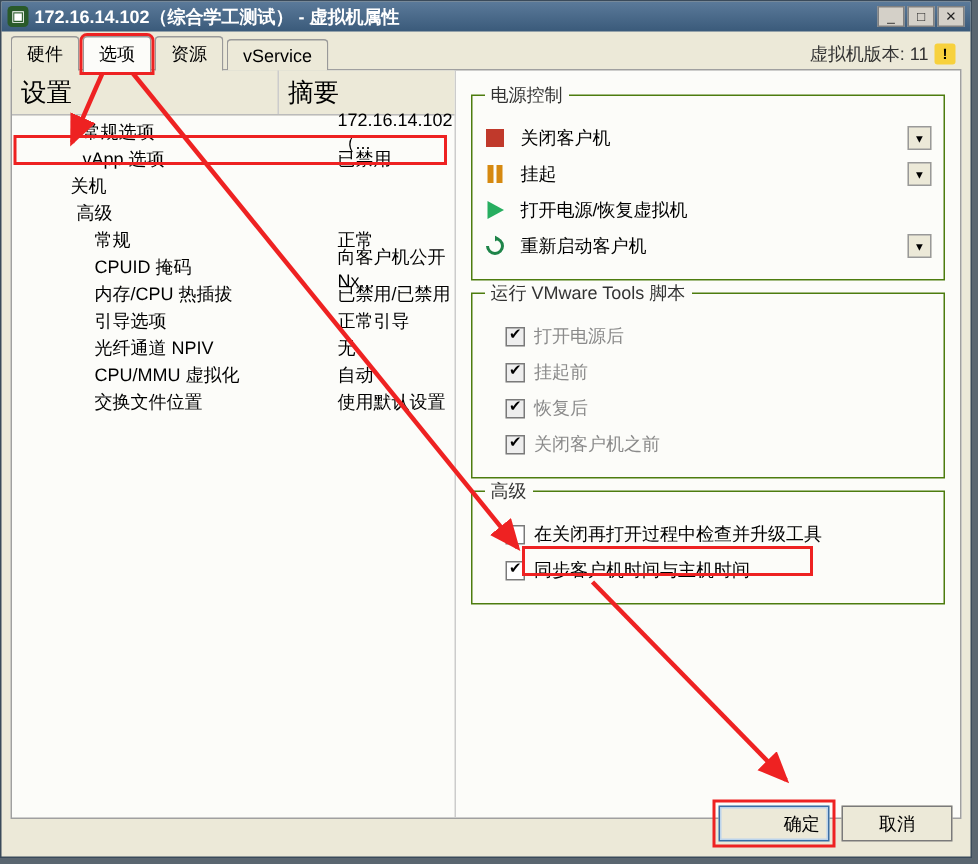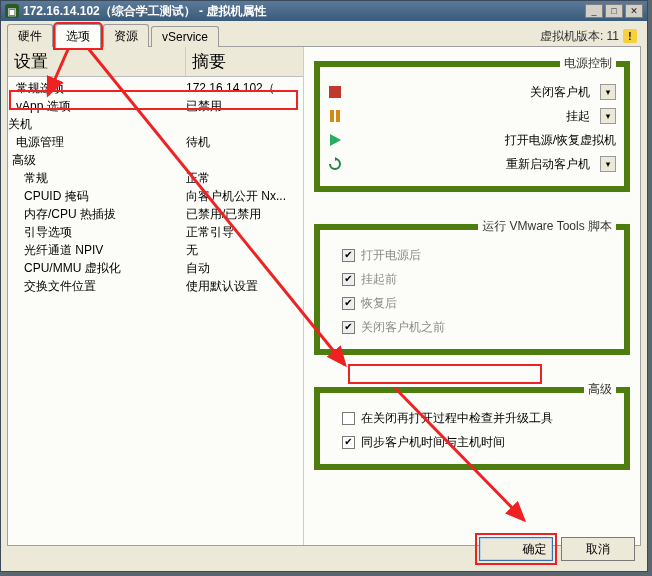--- a/index.html
+++ b/index.html
@@ -18,29 +18,29 @@
   .tab.hl { outline: 2px solid #e22; }
   .ver-area { display:flex; align-items:center; gap:4px; font-size:12px; color:#333; padding-right:4px; }
   .warn-icon { width:14px;height:14px;background:#f7d13d;border-radius:2px;display:flex;align-items:center;justify-content:center;font-size:10px;color:#000;font-weight:bold;}
   .panel { border: 1px solid #a0a0a0; background: #fcfcf9; height: 500px; display: flex; margin-top:-1px; }
   .left { width: 296px; border-right: 1px solid #ccc; }
   .left .cols { display:flex; background:#ece9d8; border-bottom:1px solid #bbb;}
   .left .cols div { padding: 3px 6px; font-size:17px; }
   .left .cols .c1 { width: 178px; border-right:1px solid #ccc;}
   .left .cols .c2 { flex:1; }
   .left .list { padding: 2px 0; }
-  .left .row { display:flex; height: 18px; align-items:center; }
+  .left .row { display:flex; height: 18px; align-items:center;padding-left:39px; }
   .left .row .c1 { width:178px; padding-left: 8px; }
   .left .row .c2 { flex:1; }
   .left .row.hdr .c1 { padding-left: 4px; font-weight: normal; }
   .left .row.ind .c1 { padding-left: 16px; }
   .left .row.sel { background: transparent; }
   .hl-box { position:absolute; border:2px solid #e22; pointer-events:none; }
   .right { flex:1; padding: 8px 10px 8px 10px; position:relative; }
-  fieldset { border: 6px solid #4d7c0f; margin-bottom: 26px; padding: 8px 8px 10px 8px; text-align: right; }
+  fieldset { border: 1px solid #4d7c0f; margin-bottom: 0; padding: 8px 8px 10px 8px; }
   legend { font-size:12px; color:#333; padding: 0 4px; }
   .pc-row { display:flex; align-items:center; gap: 10px; height: 24px; }
   .pc-icon { width: 14px; height:14px; display:inline-flex;align-items:center;justify-content:center;}
   .pc-text { flex:1; }
   .pc-dd { width: 16px; height:16px; border:1px solid #999; background:#ece9d8; display:flex;align-items:center;justify-content:center;font-size:9px;}
   .chk-row { display:flex; align-items:center; gap:6px; height: 24px; padding-left: 14px; }
   .chk { width:13px;height:13px;border:1px solid #7a7a7a;background:#fff;display:inline-flex;align-items:center;justify-content:center;font-size:10px;line-height:1;}
   .chk.checked::after { content:"✔"; font-size:10px; color:#000;}
   .chk.disabled { background:#eee;}
   .dim { color:#8a8a8a; }
@@ -87,24 +87,20 @@
               <div class="c1">常规选项</div>
               <div class="c2">172.16.14.102（...</div>
             </div>
           <div class="row">
               <div class="c1">vApp 选项</div>
               <div class="c2">已禁用</div>
             </div>
           <div class="row sel">
               <div class="c2">关机</div>
             </div>
-          <div class="row">
-              <div class="c1">电源管理</div>
-              <div class="c2">待机</div>
-            </div>
           <div class="row hdr">
               <div class="c1">高级</div>
               <div class="c2"></div>
             </div>
           <div class="row ind">
               <div class="c1">常规</div>
               <div class="c2">正常</div>
             </div>
           <div class="row ind">
               <div class="c1">CPUID 掩码</div>

